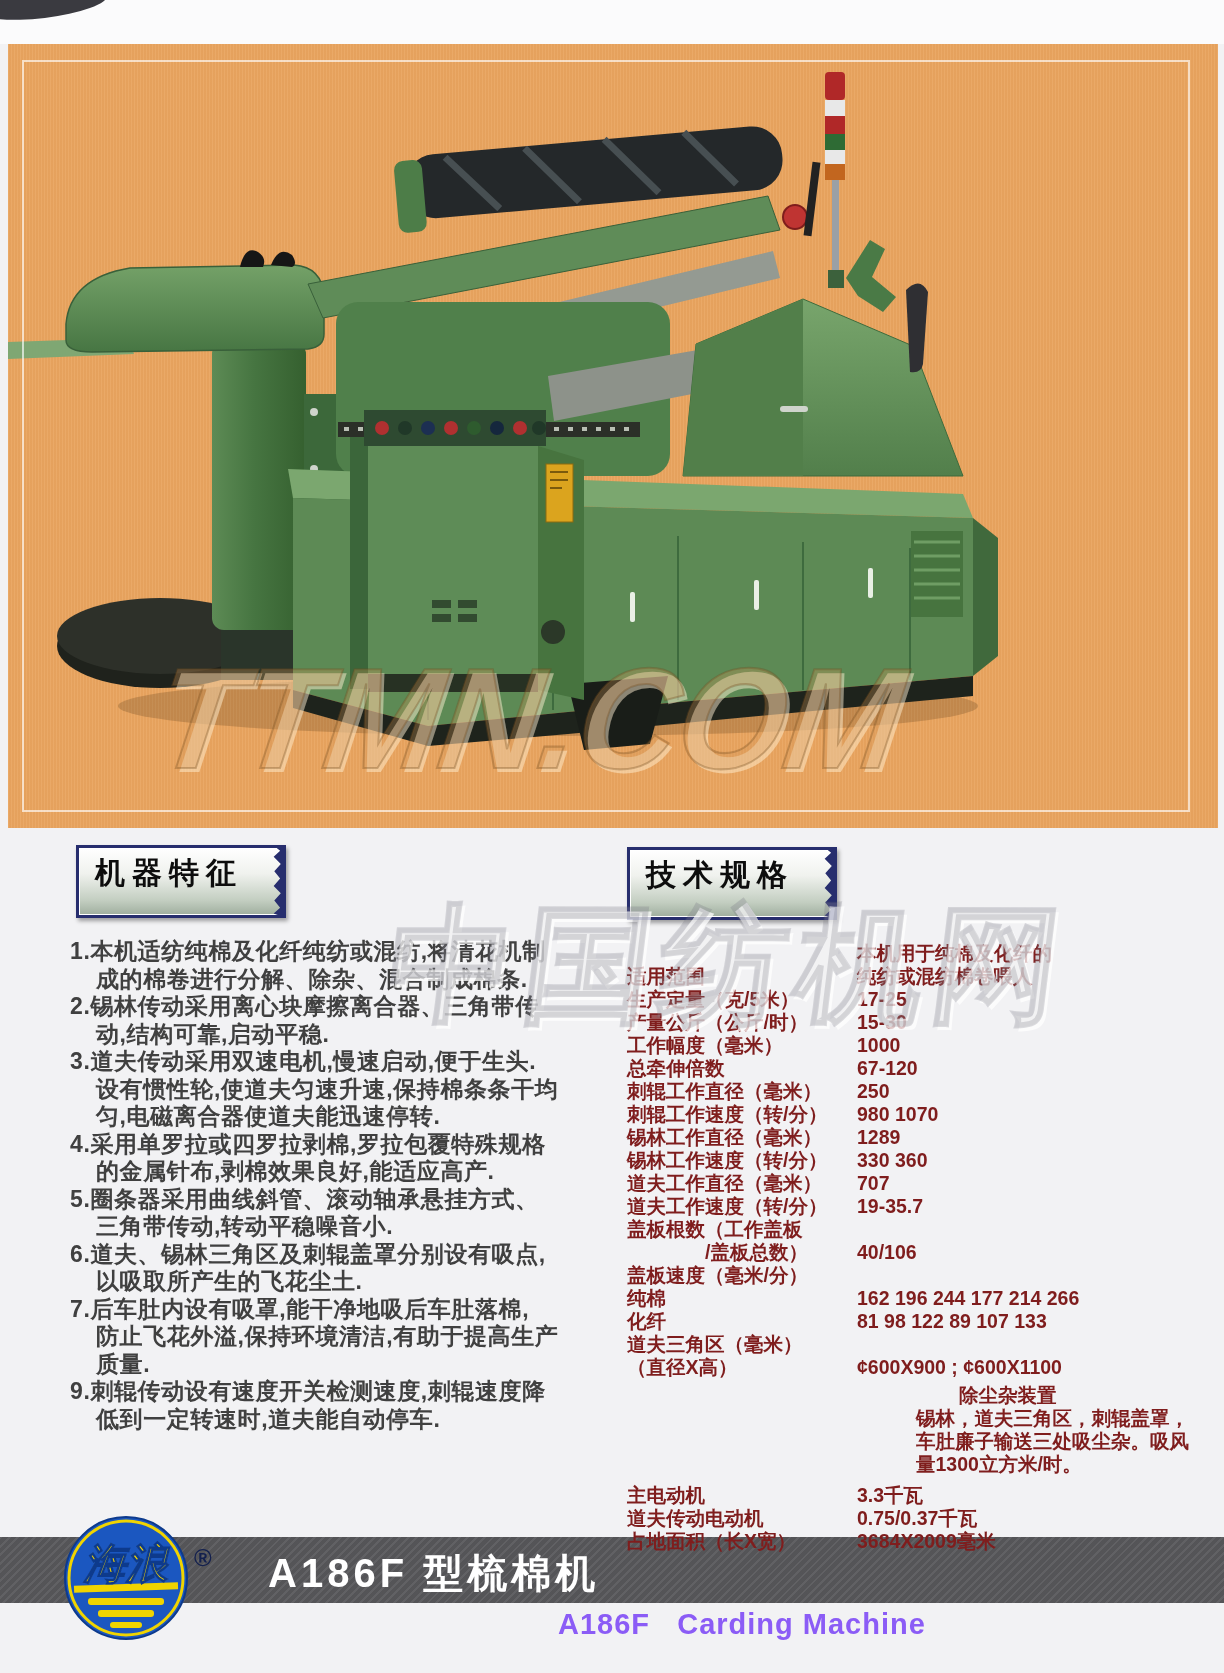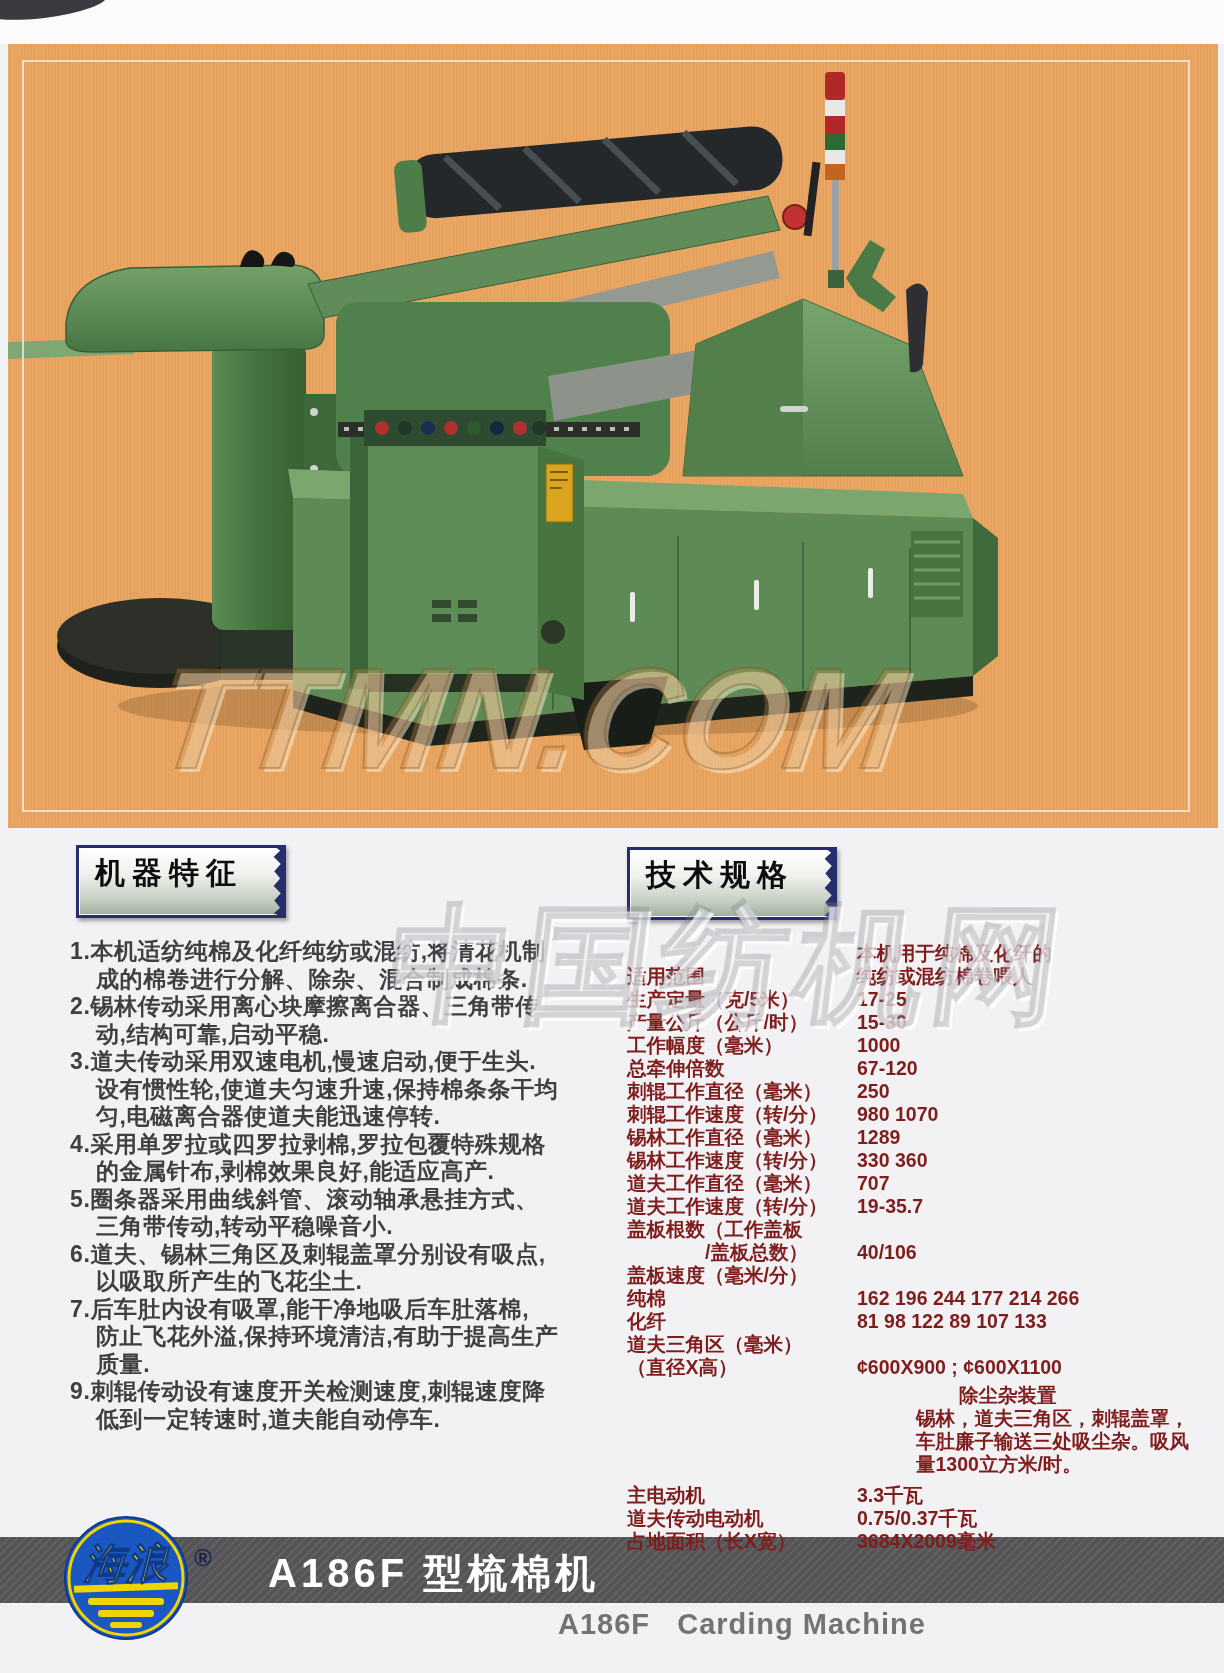--- a/index.html
+++ b/index.html
@@ -74,21 +74,21 @@
   .srow:nth-child(17) { margin-top:5px;flex-direction:column; }
   .srow:nth-child(18) { margin-top:8px; }
 
   
   .footer-bar { position:absolute; left:0; top:1537px; width:1224px; height:66px;
     background:#59595c;
     background-image:repeating-linear-gradient(135deg, rgba(255,255,255,0.05) 0 2px, rgba(0,0,0,0.05) 2px 6px); }
   .title-cn { position:absolute; left:268px; top:1546px; z-index:2;
     font-size:40px; font-weight:bold; color:#ffffff; letter-spacing:4px; white-space:nowrap; }
   .title-en { position:absolute; left:558px; top:1608px; z-index:2;
-    font-size:29px; font-weight:bold; color:#737373; letter-spacing:1px; white-space:pre; }
+    font-size:29px; font-weight:bold; color:#8b5cf6; letter-spacing:1px; white-space:pre; }
   .brand-logo { position:absolute; left:62px; top:1514px; width:128px; height:128px; z-index:3; }
   .reg-mark { position:absolute; left:194px; top:1544px; z-index:3;
     font-size:24px; font-weight:bold; color:#13204e; }
 </style>
 </head>
 <body>
 
 <div class="page">
 
   <div class="top-band"></div>

